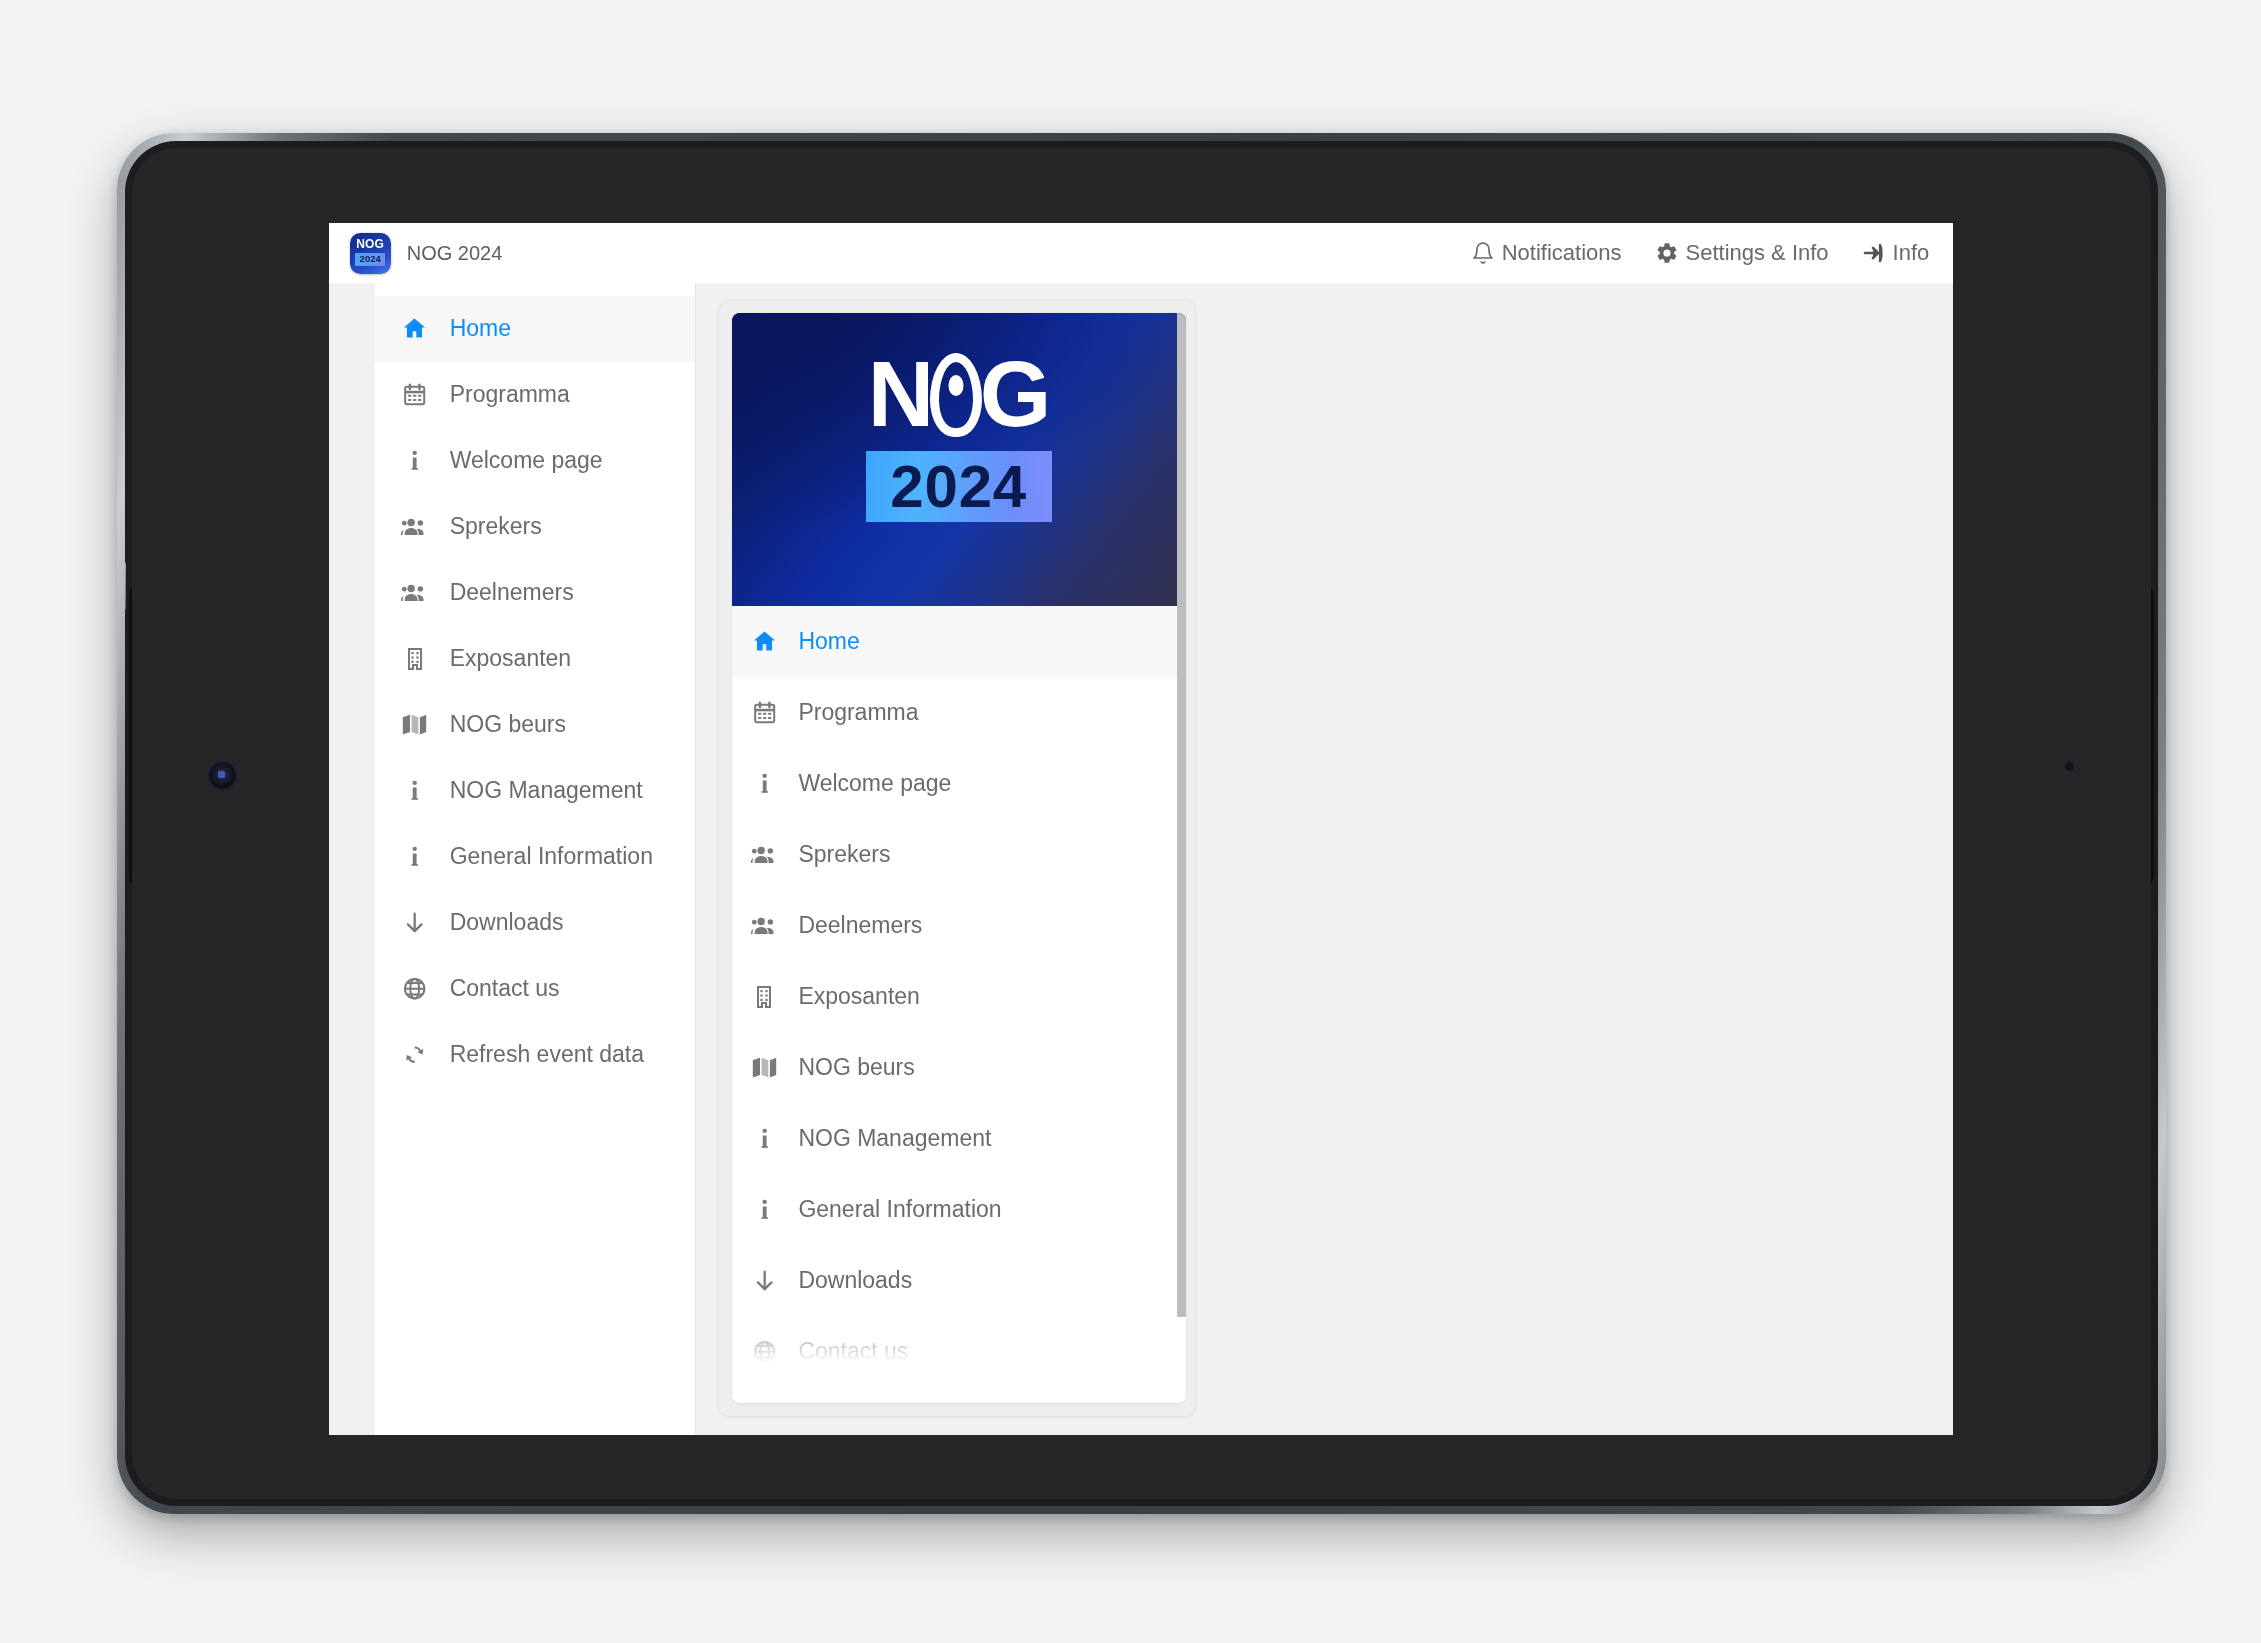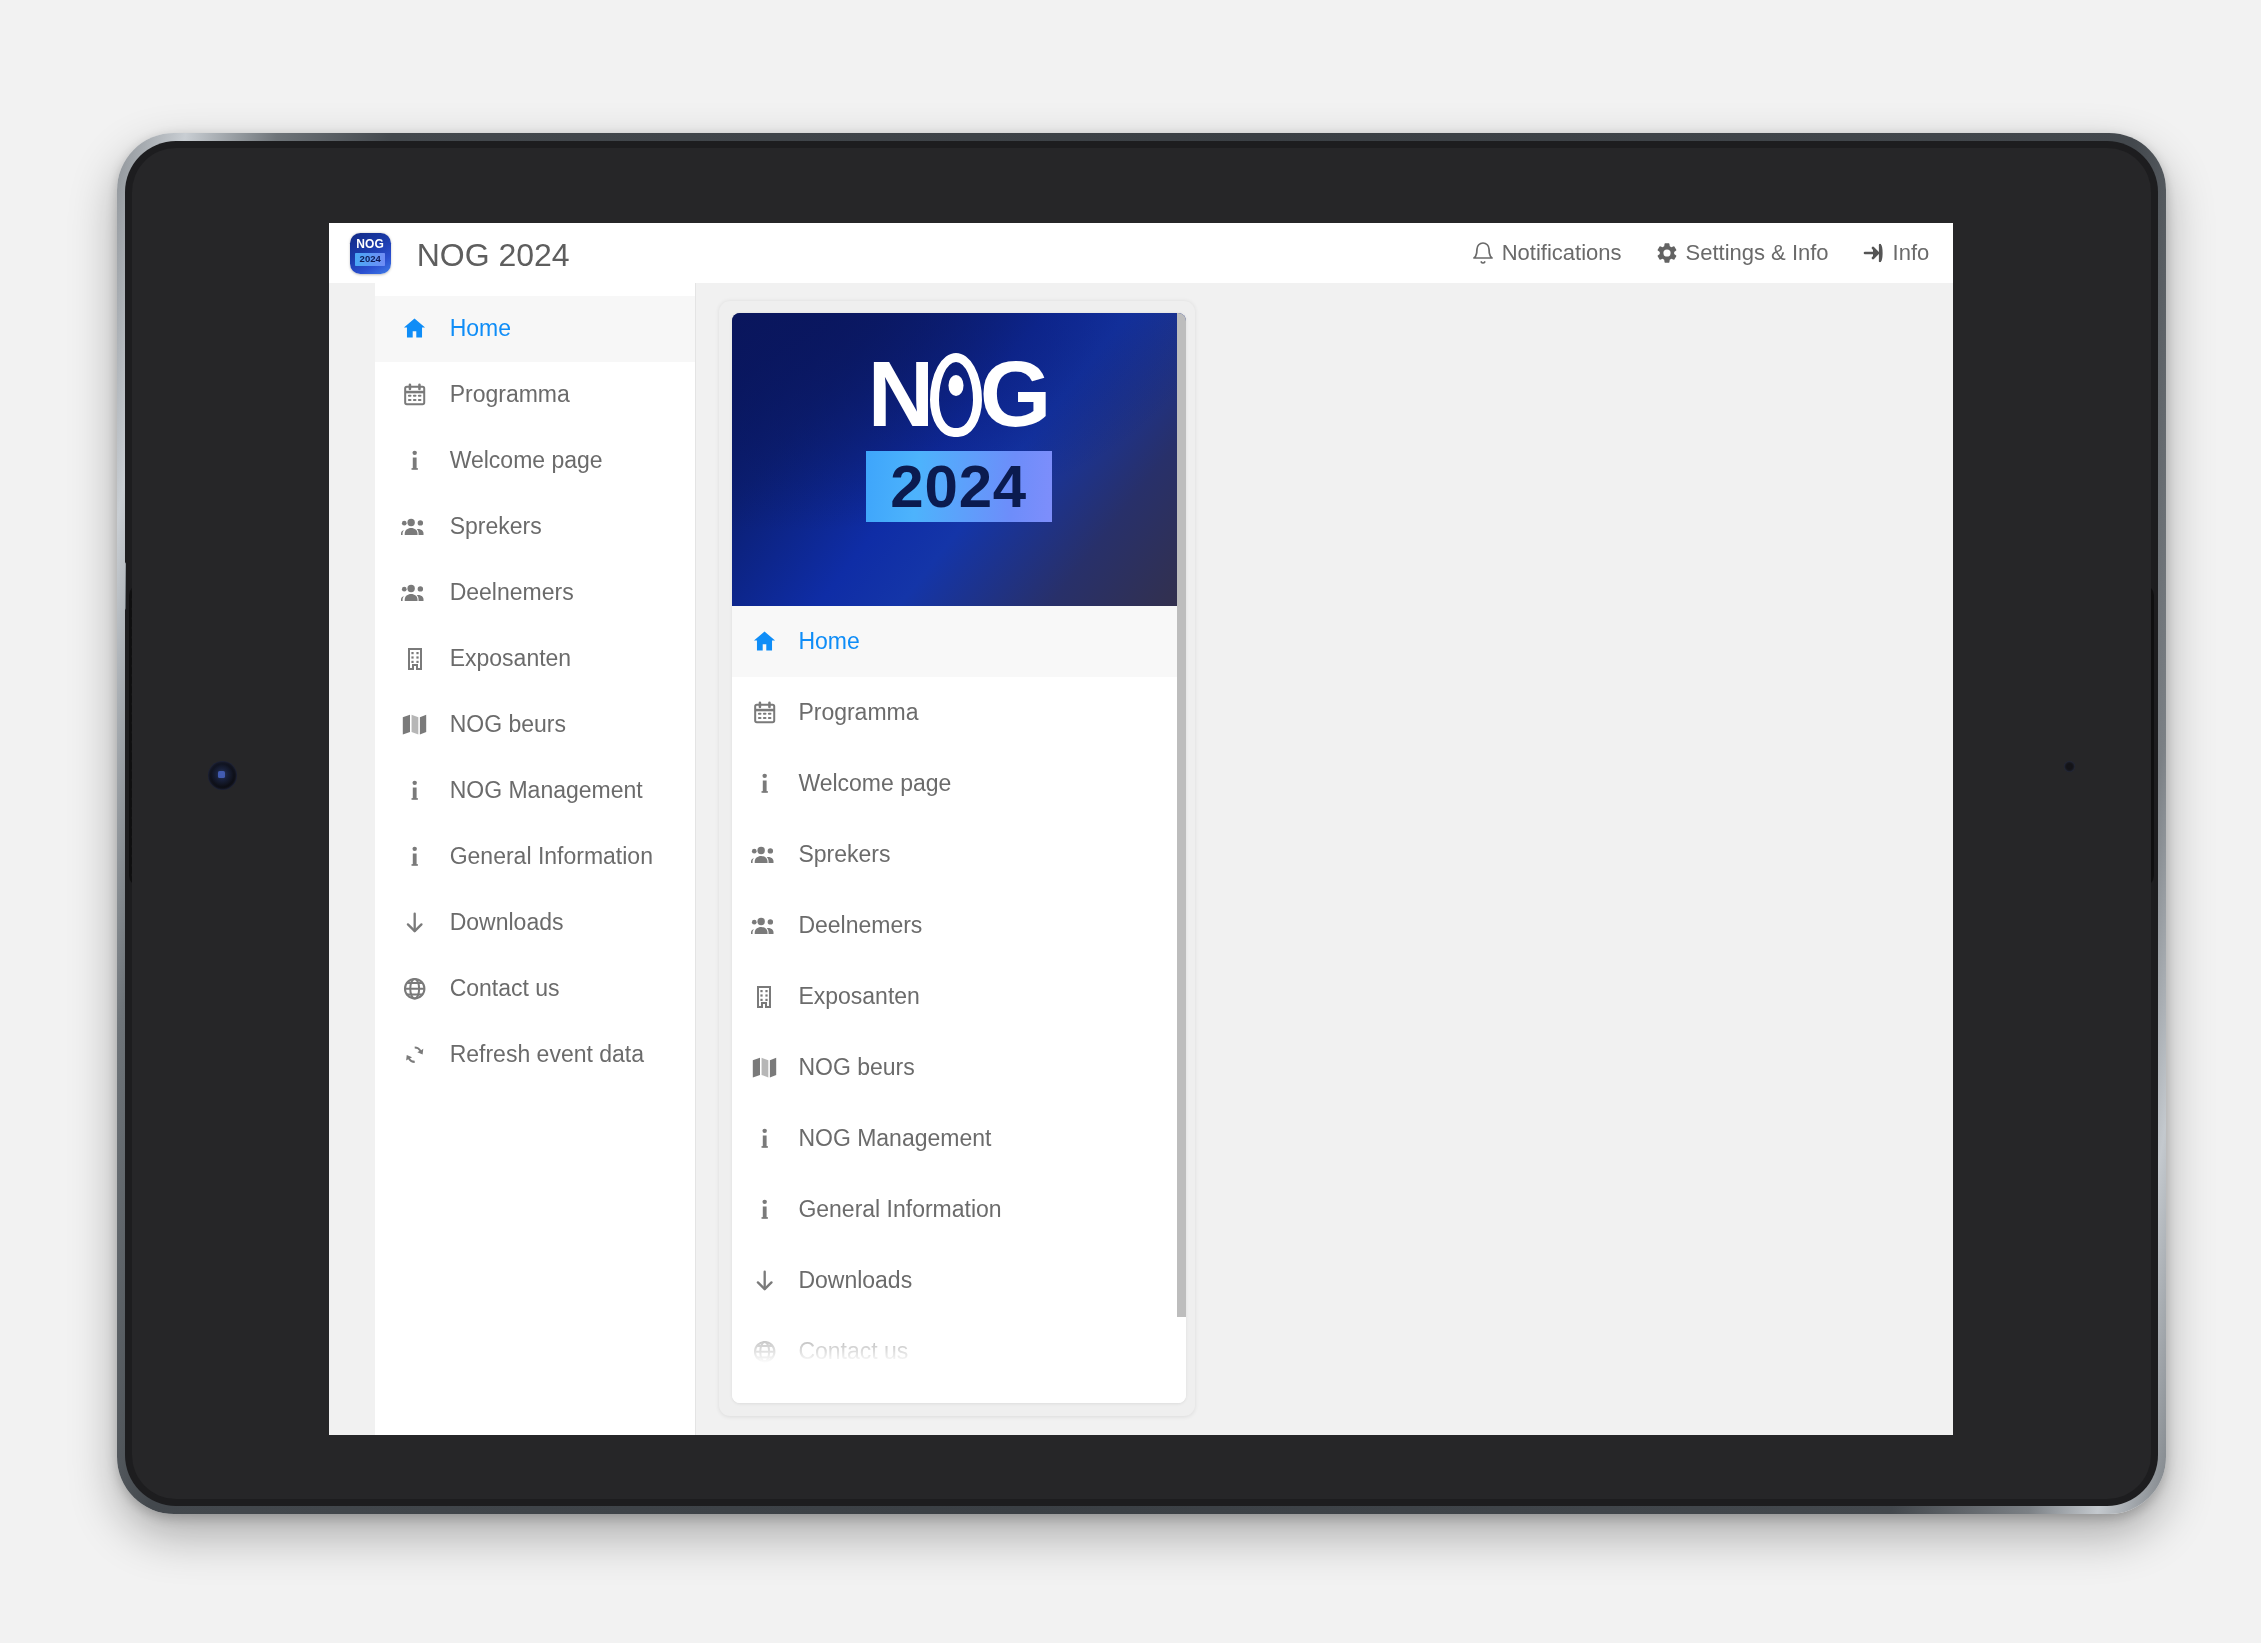--- a/index.html
+++ b/index.html
@@ -100,21 +100,21 @@
     position: absolute;
     left: 0; top: 0;
     width: 100%;
     height: 60px;
     background: #ffffff;
     display: flex;
     align-items: center;
     justify-content: space-between;
     padding: 0 20.6px 0 20.6px;
   }
-  #brand { display: flex; align-items: flex-end; gap: 26px; }
+  #brand { display: flex; align-items: center; gap: 16px; }
   #app-logo {
     width: 41px; height: 41px;
     border-radius: 10.3px;
     background: linear-gradient(150deg,#122a86 0%,#1a3aa8 40%,#2b4fd0 72%,#3f7de8 100%);
     position: relative;
     flex: none;
     box-shadow: 0 0.8px 2.4px rgba(0,0,0,.25);
     overflow: hidden;
   }
   #app-logo .logo-nog {
@@ -133,21 +133,21 @@
     background: linear-gradient(90deg,#4aa8f5,#6f8cf5);
     color: #0d1a55;
     font-size: 9.5px;
     font-weight: 700;
     line-height: 12.7px;
     text-align: center;
     border-radius: 0.8px;
     font-family: "Liberation Sans", sans-serif;
   }
   #app-title {
-    font-size: 32px;
+    font-size: 20px;
     color: #5e5e5e;
     font-weight: 400;
     white-space: nowrap;
   }
   #header-actions { display: flex; align-items: center; gap: 33px; padding-right: 3.2px; }
   .header-action {
     display: flex; align-items: center; gap: 7px;
     color: #6a6a6a;
     font-size: 22px;
     white-space: nowrap;

